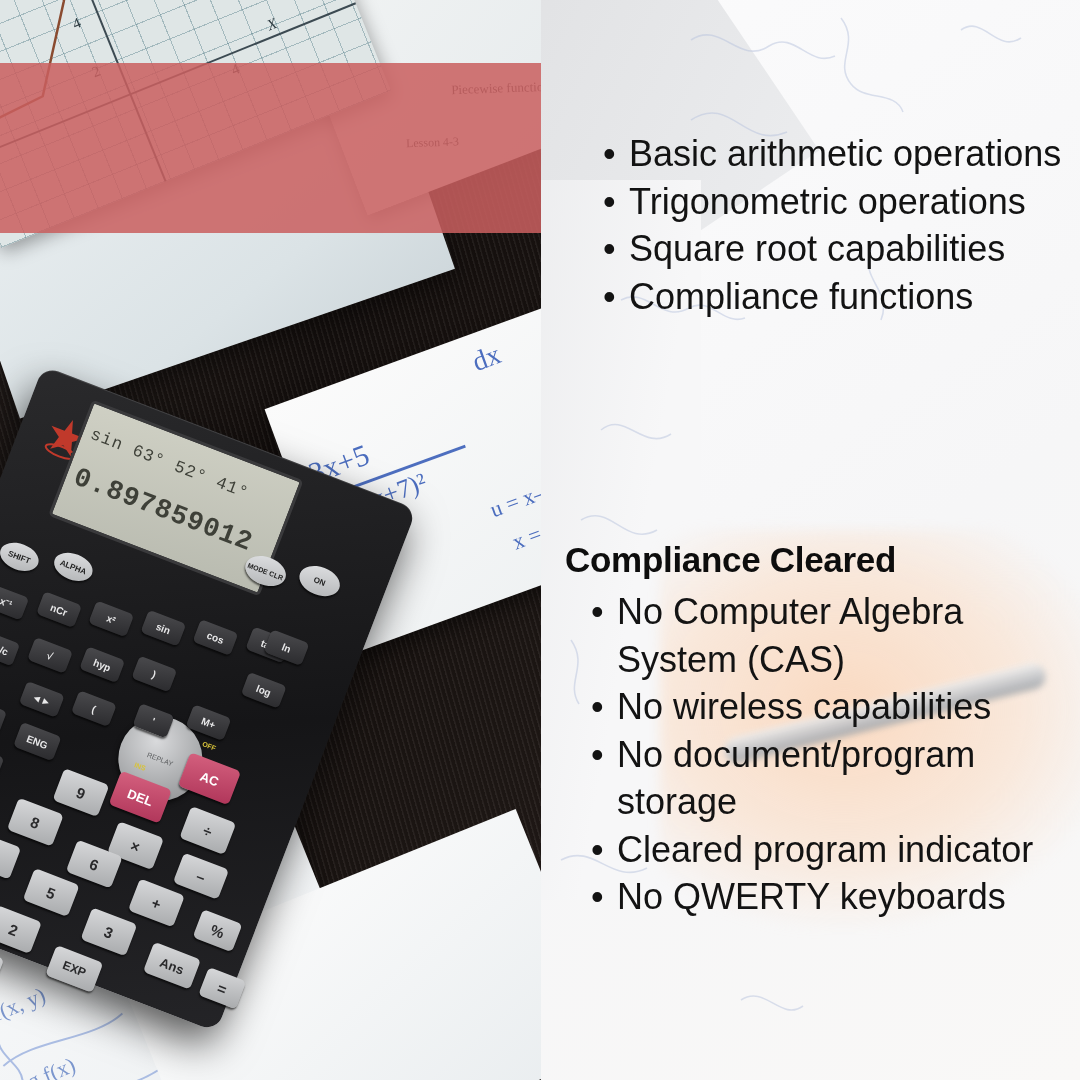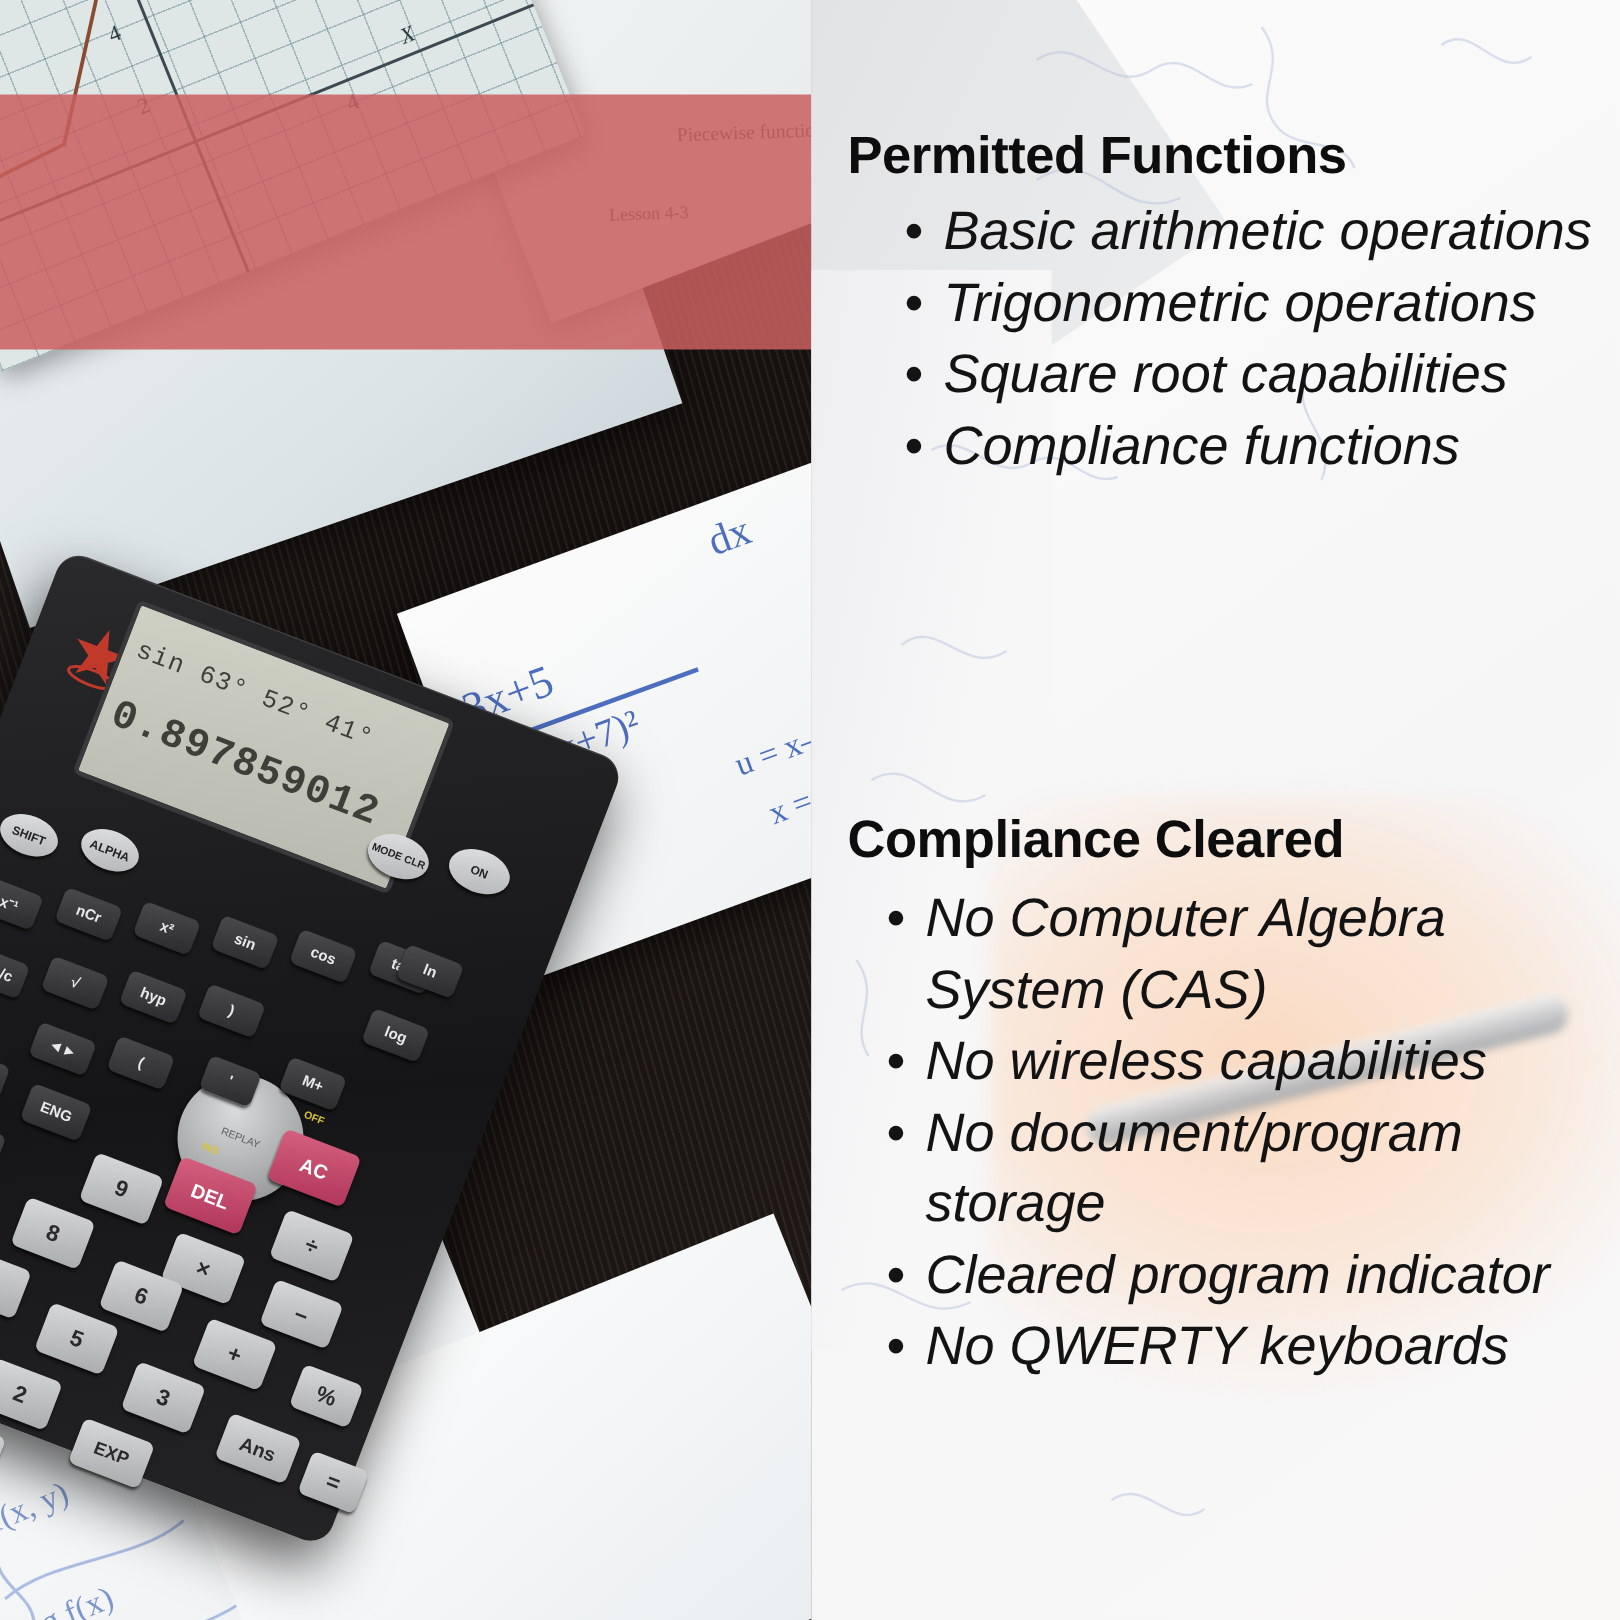--- a/index.html
+++ b/index.html
@@ -198,21 +198,21 @@
   }
   .bullets { position: absolute; width: 470px; }
   .bullet-row {
     display: flex; align-items: flex-start;
     font-size: 36px; line-height: 1.32; color: #131313;
   }
   .bullet-dot {
     flex: 0 0 auto; width: 26px; font-size: 36px; line-height: 1.32;
     text-align: left; color: #131313;
   }
-  .bullet-text { flex: 1 1 auto; font-style: italic; }
+  .bullet-text { flex: 1 1 auto; }
 </style>
 </head>
 <body>
 
 <div id="stage">
 
   <div class="photo-panel">
     <div class="wood"></div>
 
     <div class="notebook-top"></div>
@@ -364,21 +364,20 @@
         <path d="M60,430 c24,-20 42,22 70,4"></path>
         <path d="M40,520 c30,-18 44,28 76,10"></path>
         <path d="M30,640 c18,26 -6,42 8,64"></path>
         <path d="M20,860 c34,-18 50,26 86,8"></path>
         <path d="M200,1000 c24,-16 40,22 62,6"></path>
       </g>
     </svg>
 
     <div class="tp-content">
 
-      <div class="sec-title" style="left:24px; top:84px;">Permitted Functions</div>
       <div class="bullets" style="left:62px; top:130px;">
         <div class="bullet-row">
           <span class="bullet-dot">•</span>
           <span class="bullet-text">Basic arithmetic operations</span>
         </div>
         <div class="bullet-row">
           <span class="bullet-dot">•</span>
           <span class="bullet-text">Trigonometric operations</span>
         </div>
         <div class="bullet-row">

